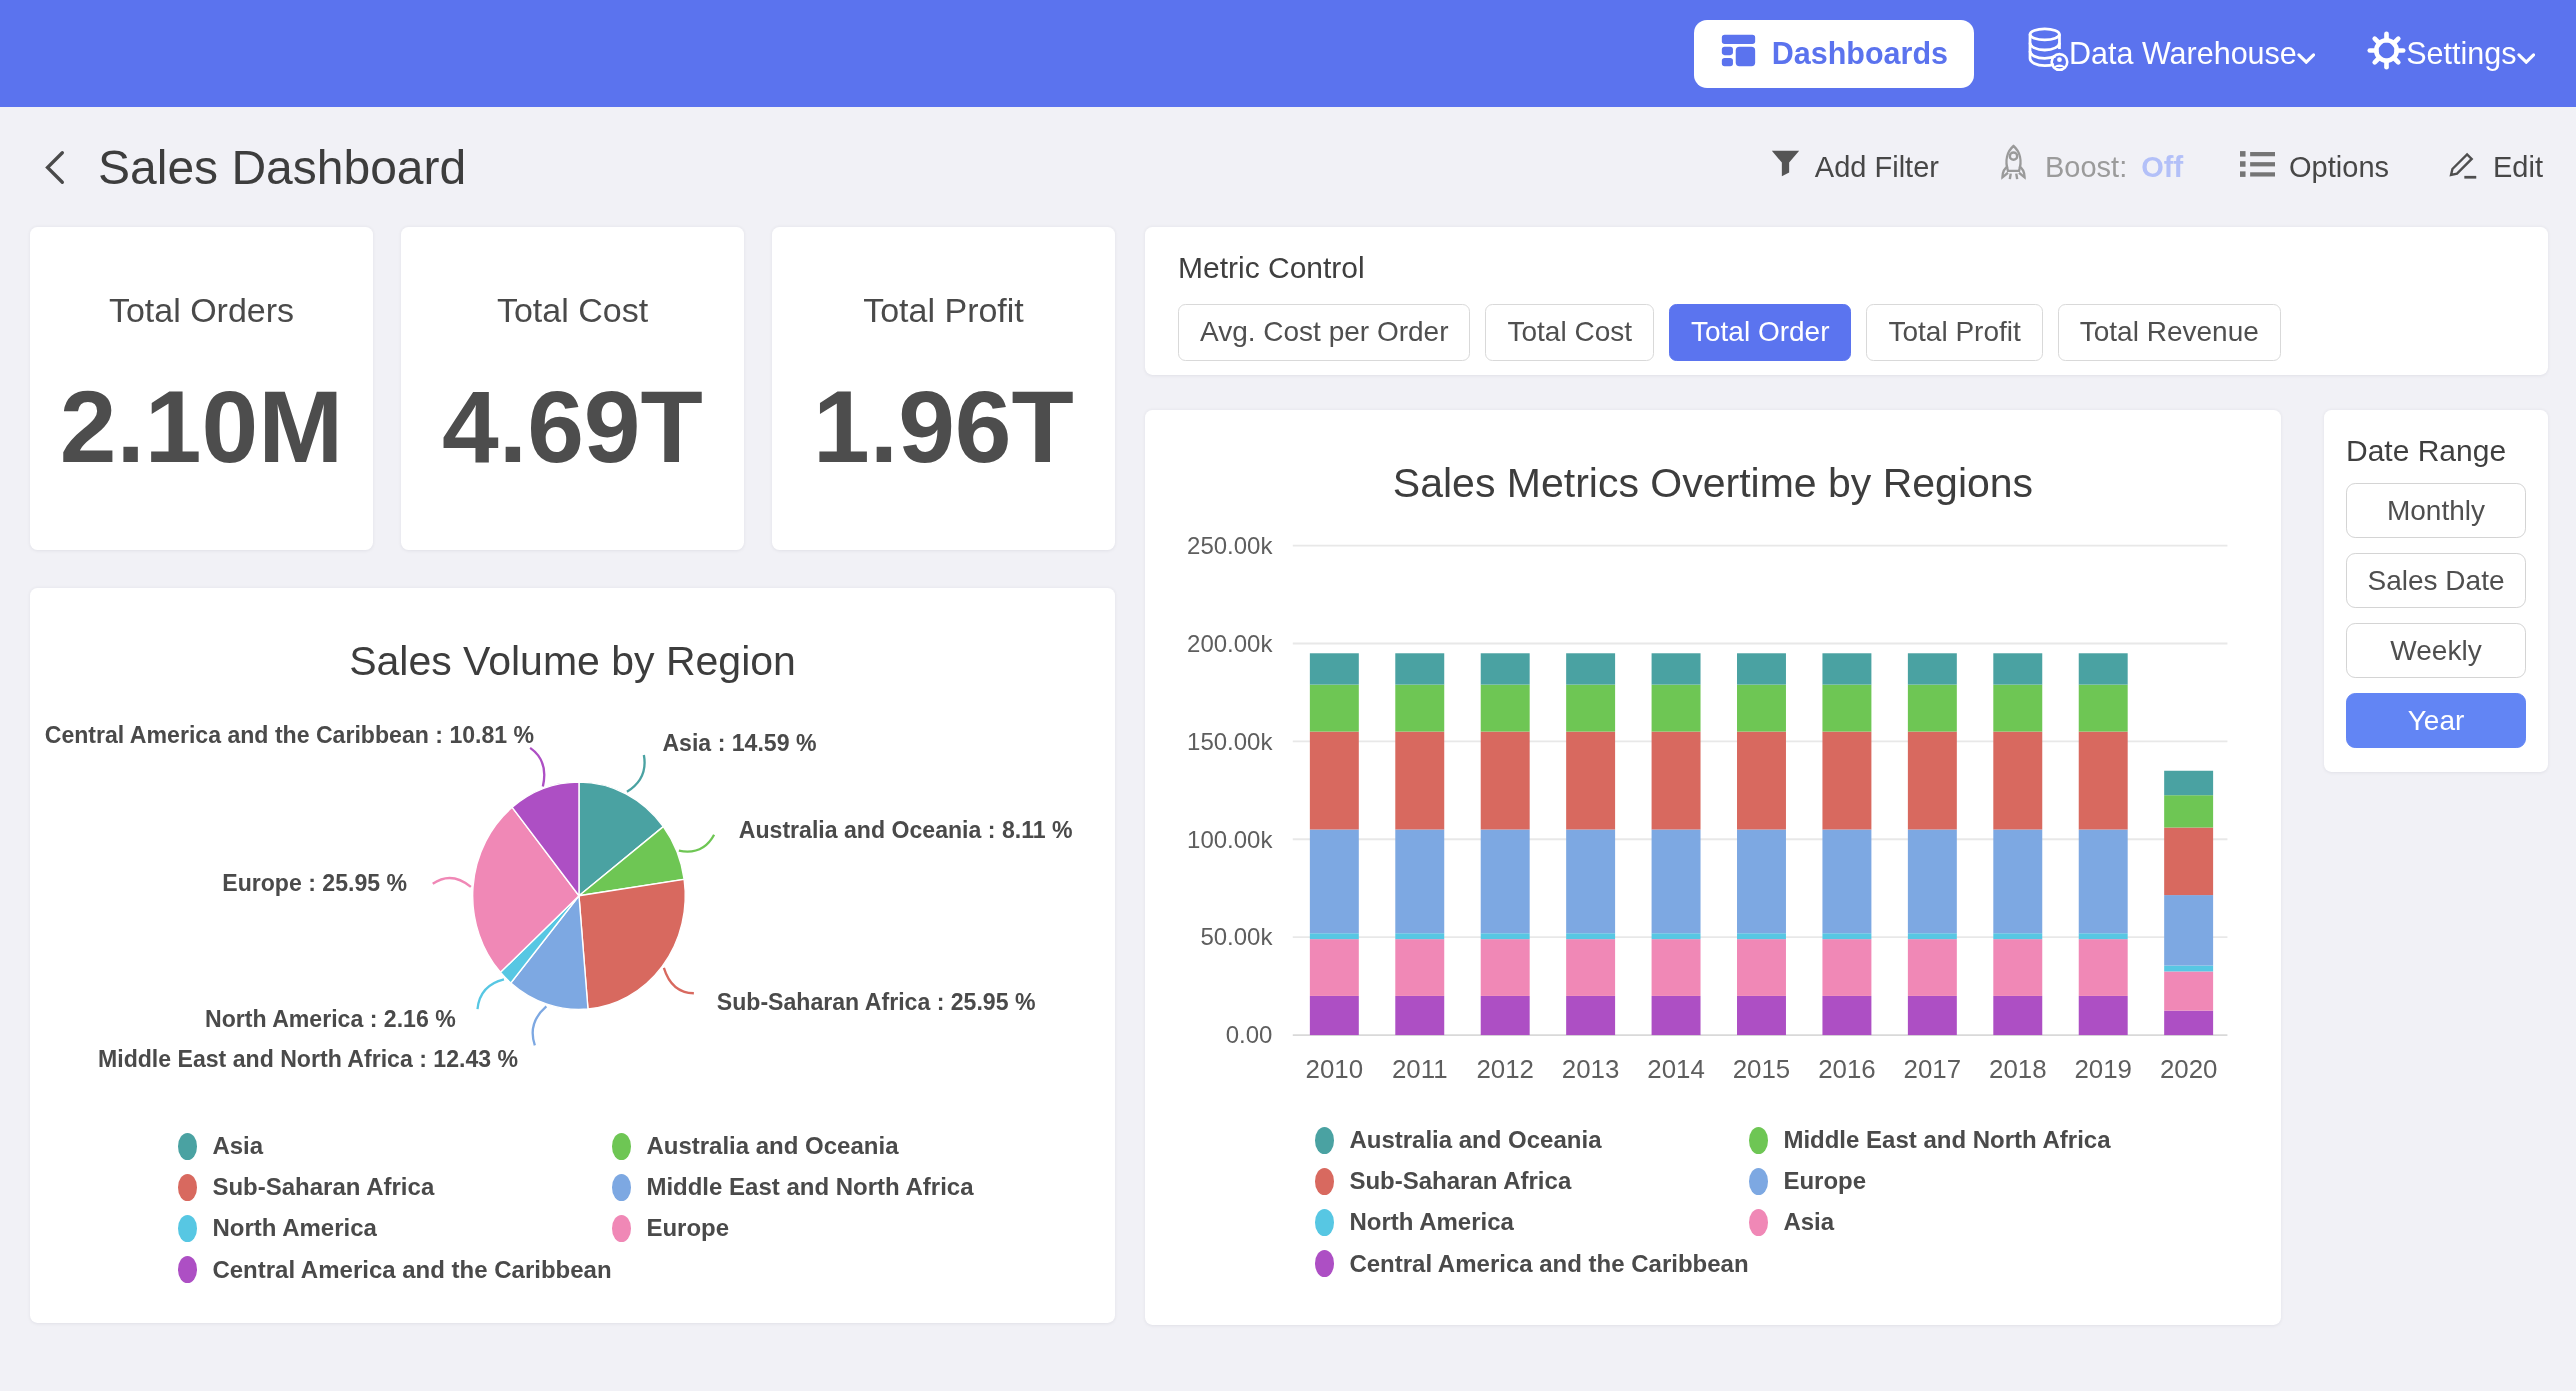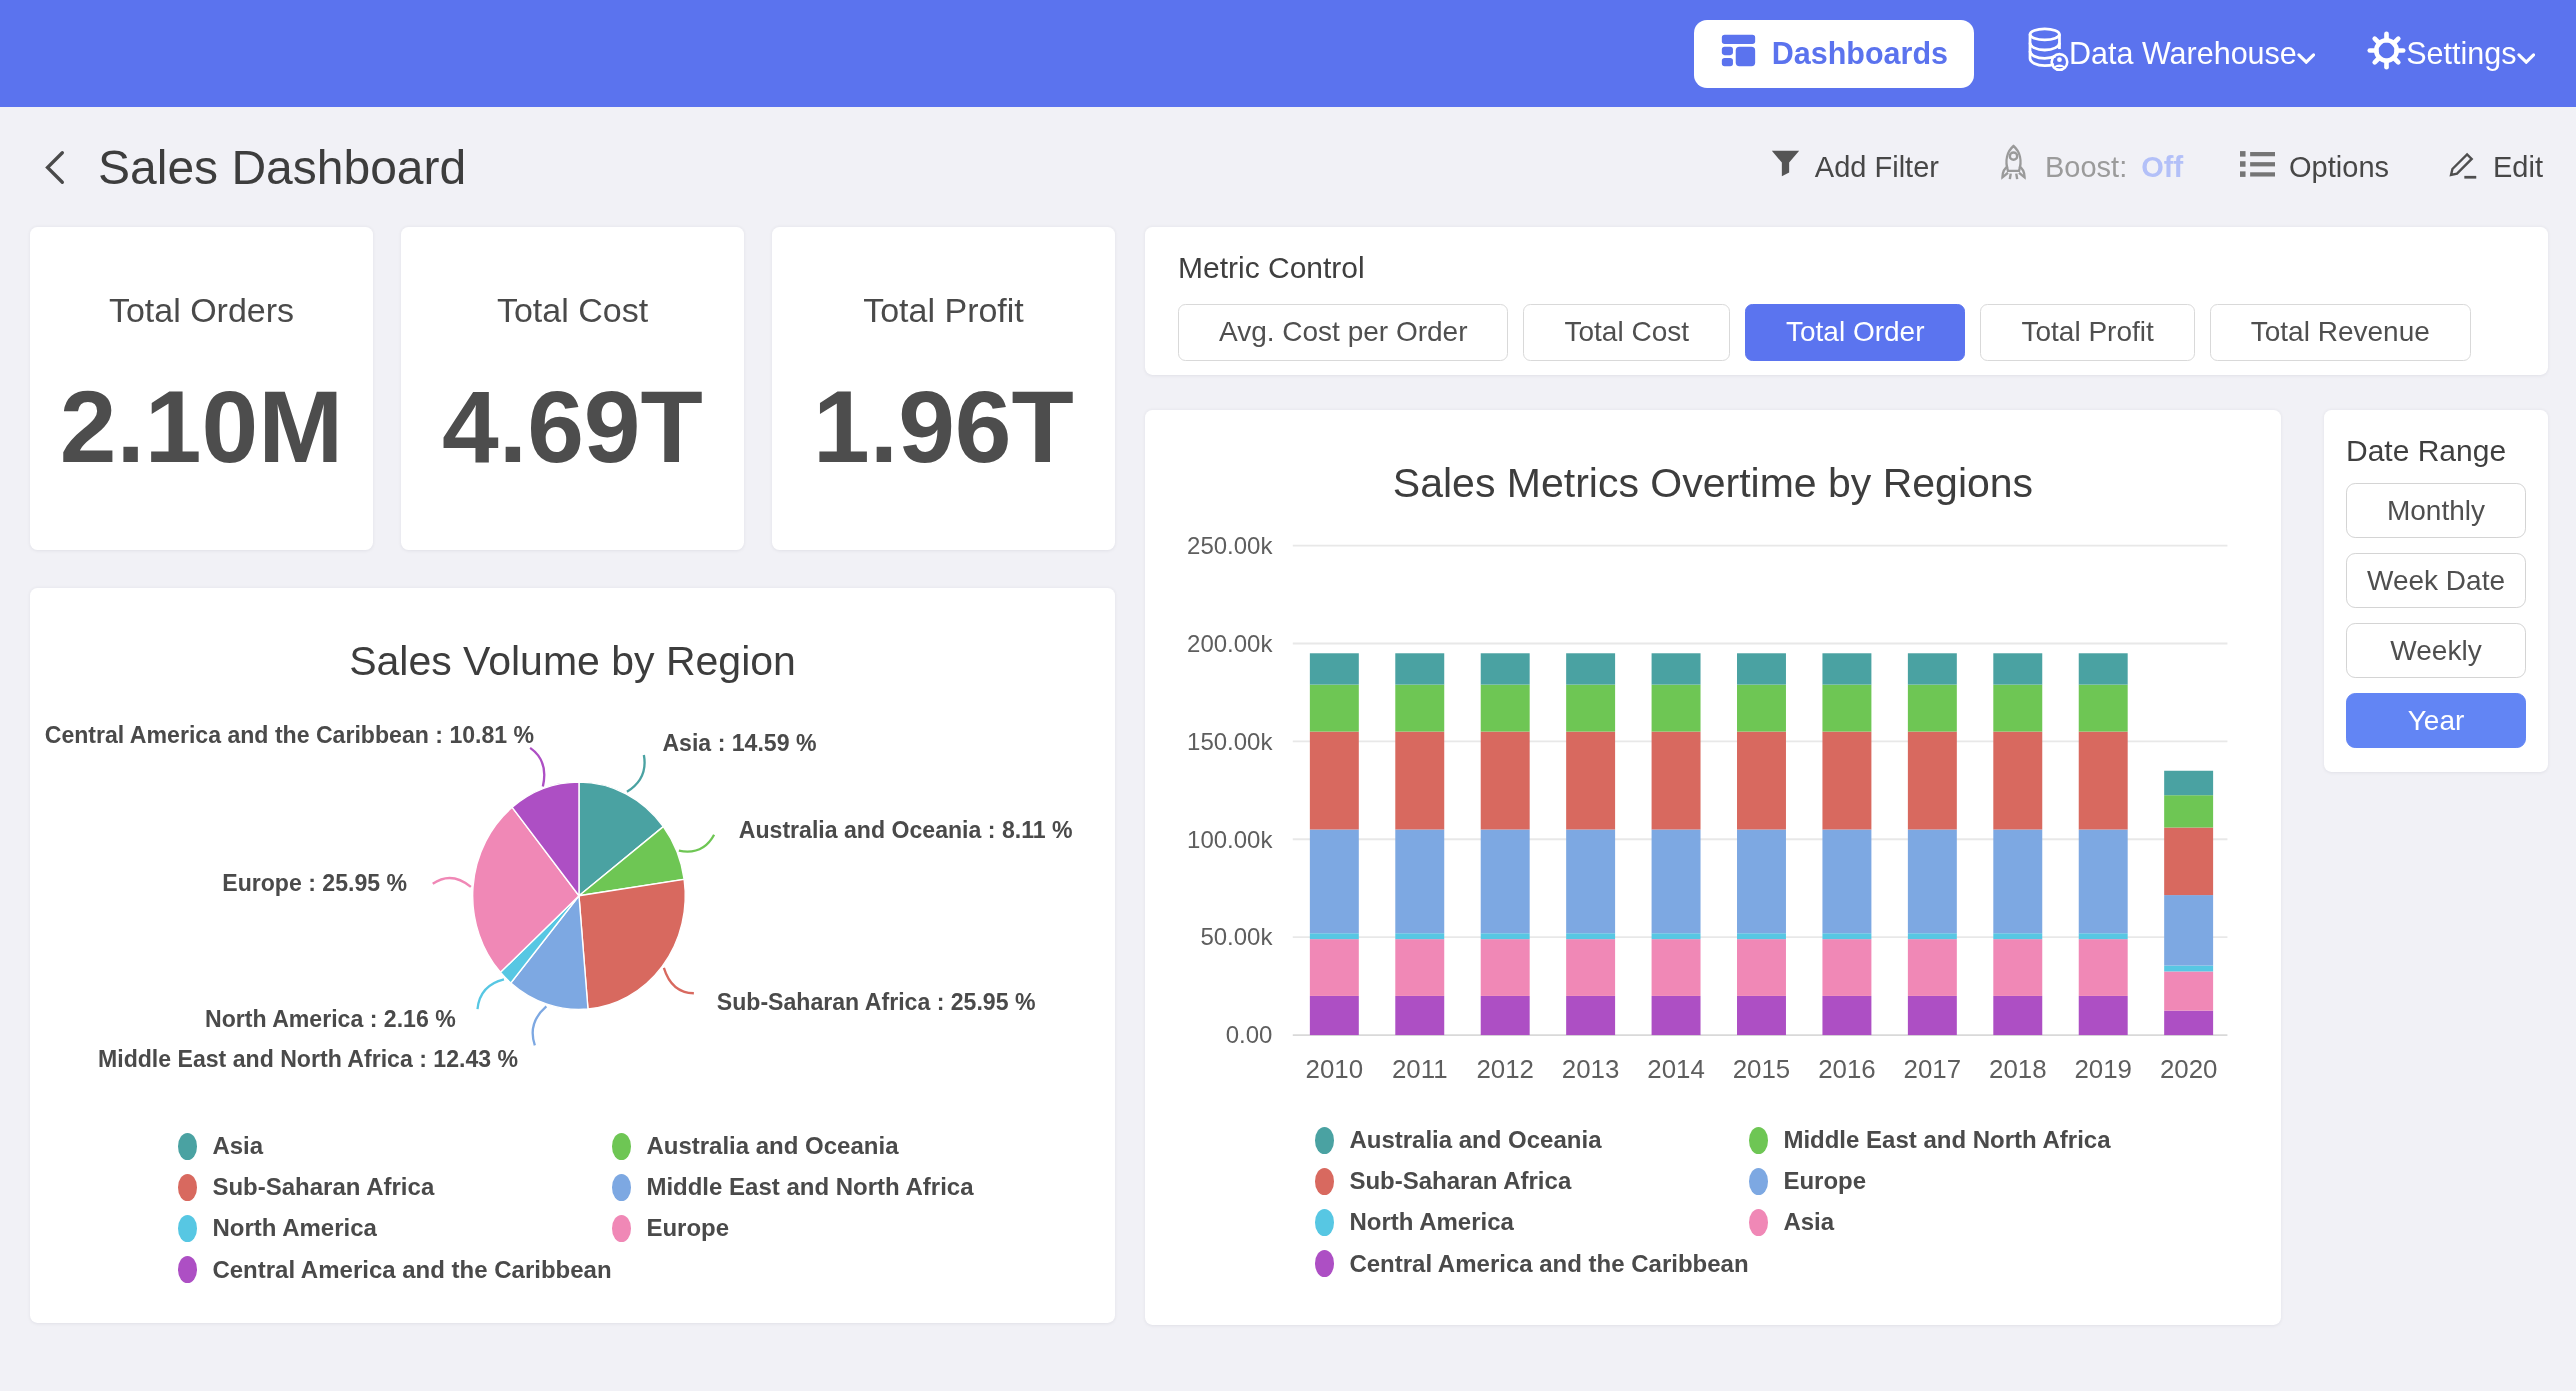--- a/index.html
+++ b/index.html
@@ -61,21 +61,21 @@
   .lg-col { display:flex; flex-direction:column; gap:10.2px; width:434px; }
   .lg-item { display:flex; align-items:center; gap:15px; height:31px; cursor:pointer; }
   .lg-dot { width:19.4px; height:27px; border-radius:50%; flex:none; }
   .lg-label { font-size:24px; font-weight:bold; color:#4a4a4a; white-space:nowrap; }
 
   
   .metric-card { height:148px; padding:24px 33px; }
   .panel-title { font-size:30px; color:#3f3f3f; }
   .metric-row { display:flex; gap:15px; margin-top:18.5px; }
   .m-btn {
-    height:57px; padding:0 40px; display:flex; align-items:center;
+    height:57px; padding:0 21px; display:flex; align-items:center;
     border:1.8px solid #d9d9d9; border-radius:7.4px; background:#fff;
     font-size:28px; color:#4f4f4f; cursor:pointer; white-space:nowrap;
   }
   .m-btn.active { background:#5b74ef; border-color:#5b74ef; color:#ffffff; }
 
   .right-row { display:flex; gap:43px; margin-top:35px; align-items:flex-start; }
 
   
   .bar-card { width:1136px; height:915px; }
   #bar-svg { display:block; margin-top:5.5px; }
@@ -447,21 +447,21 @@
                 <span class="lg-label">Asia</span>
               </div>
             </div>
           </div>
       </div>
 
       <div class="card date-card">
         <div class="panel-title">Date Range</div>
         <div id="date-options">
             <div class="d-btn">Monthly</div>
-            <div class="d-btn">Week Date</div>
+            <div class="d-btn">Sales Date</div>
             <div class="d-btn">Weekly</div>
             <div class="d-btn active">Year</div>
           </div>
       </div>
     </div>
   </div>
 </div>
 
 
 </body></html>

